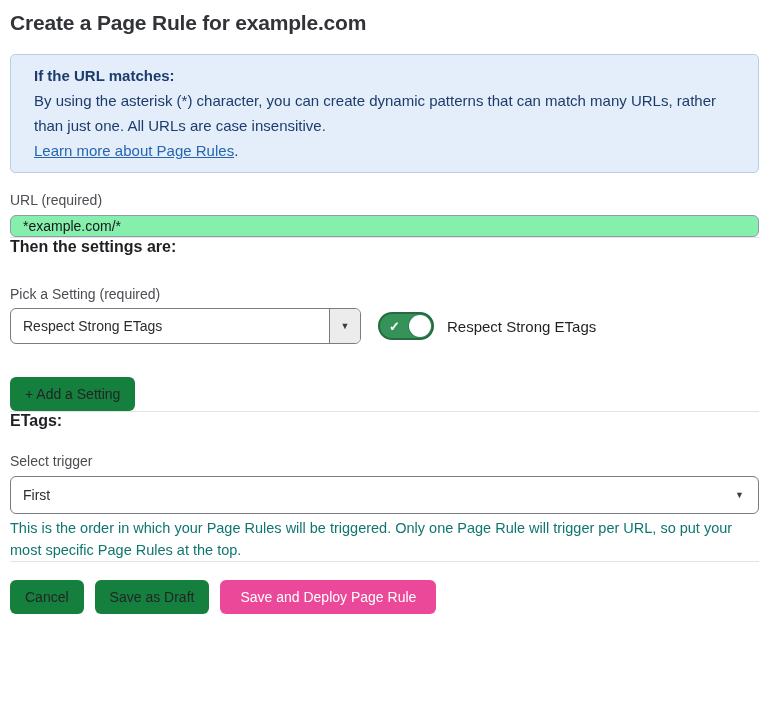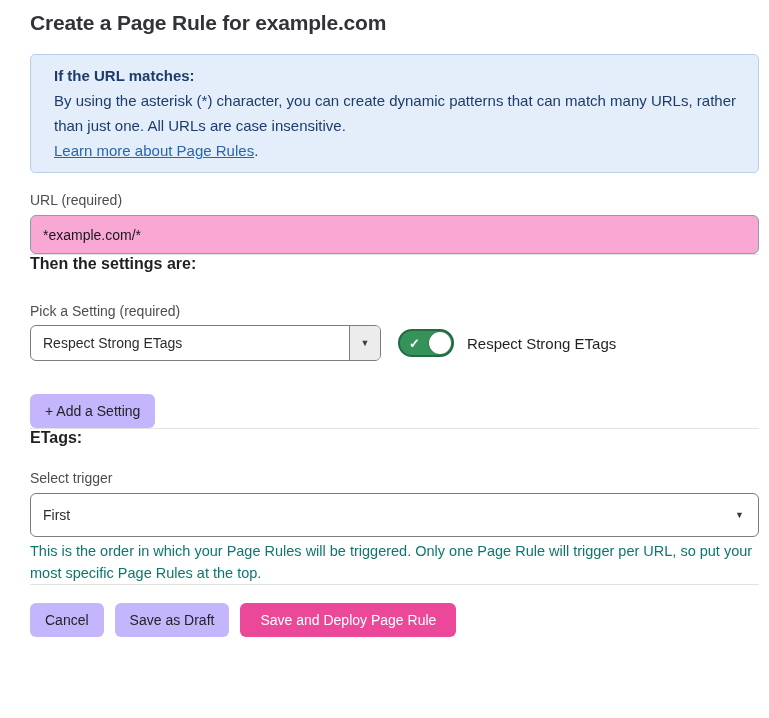--- a/index.html
+++ b/index.html
@@ -4,21 +4,21 @@
 <style>
   * { box-sizing: border-box; }
   html, body {
     margin: 0; padding: 0;
     width: 769px; height: 718px;
     background: #ffffff;
     font-family: "Liberation Sans", sans-serif;
     color: #1f2023;
     overflow: hidden;
   }
-  .page { padding: 11px 10px 0 10px; margin-left: 20px; }
+  .page { padding: 11px 10px 0 10px; }
 
   h1.page-title {
     margin: 0;
     font-size: 21px;
     font-weight: 700;
     color: #313338;
     letter-spacing: -0.2px;
   }
 
   .info-box {
@@ -44,22 +44,22 @@
     color: #4c4d52;
   }
   .label-url { margin-top: 19px; }
   .label-pick { margin-top: 30px; }
   .label-select-option { margin-top: 23px; }
 
   .url-input {
     display: block;
     margin-top: 7px;
     width: 100%;
-    height: 39px;
-    background: #f9a8d4;
+    height: 22px;
+    background: #86efac;
     border: 1px solid #8e9ab3;
     border-radius: 6px;
     padding: 0 12px;
     font-size: 14px;
     color: #17181c;
     font-family: inherit;
   }
 
   hr.divider {
     border: none;
@@ -152,34 +152,34 @@
     background: #ffffff;
     border-radius: 50%;
     box-shadow: 0 0 2px rgba(0,0,0,0.35);
   }
   .toggle-label {
     font-size: 15px;
     color: #1f2023;
   }
 
   .gray-btn {
-    background: #c4b5fd;
+    background: #15803d;
     border: none;
     border-radius: 6px;
     padding: 9px 15px;
     font-size: 14px;
     color: #232427;
     font-family: inherit;
     cursor: pointer;
   }
   .add-setting { margin-top: 33px; }
 
   .order-select {
     margin-top: 7px;
-    height: 44px;
+    height: 38px;
     border: 1px solid #7b7c81;
     border-radius: 6px;
     background: #ffffff;
     display: flex;
     align-items: center;
     justify-content: space-between;
     padding: 0 14px 0 12px;
     font-size: 14px;
     color: #2b2c30;
     cursor: pointer;

